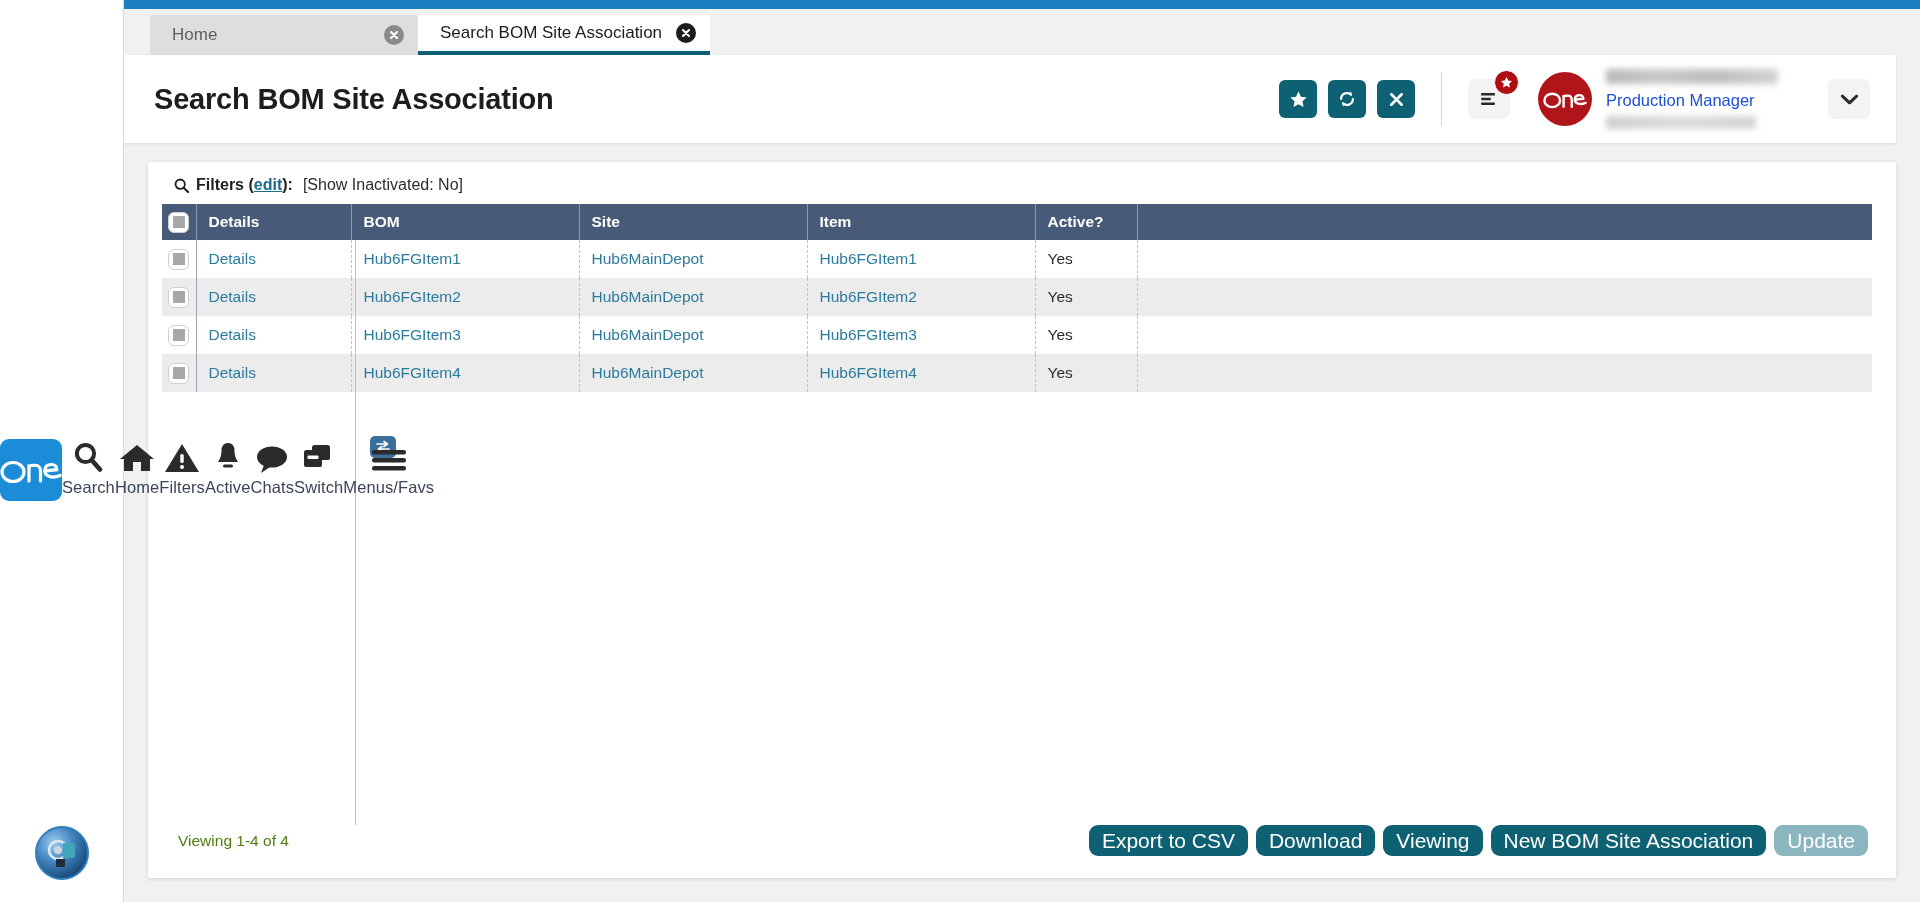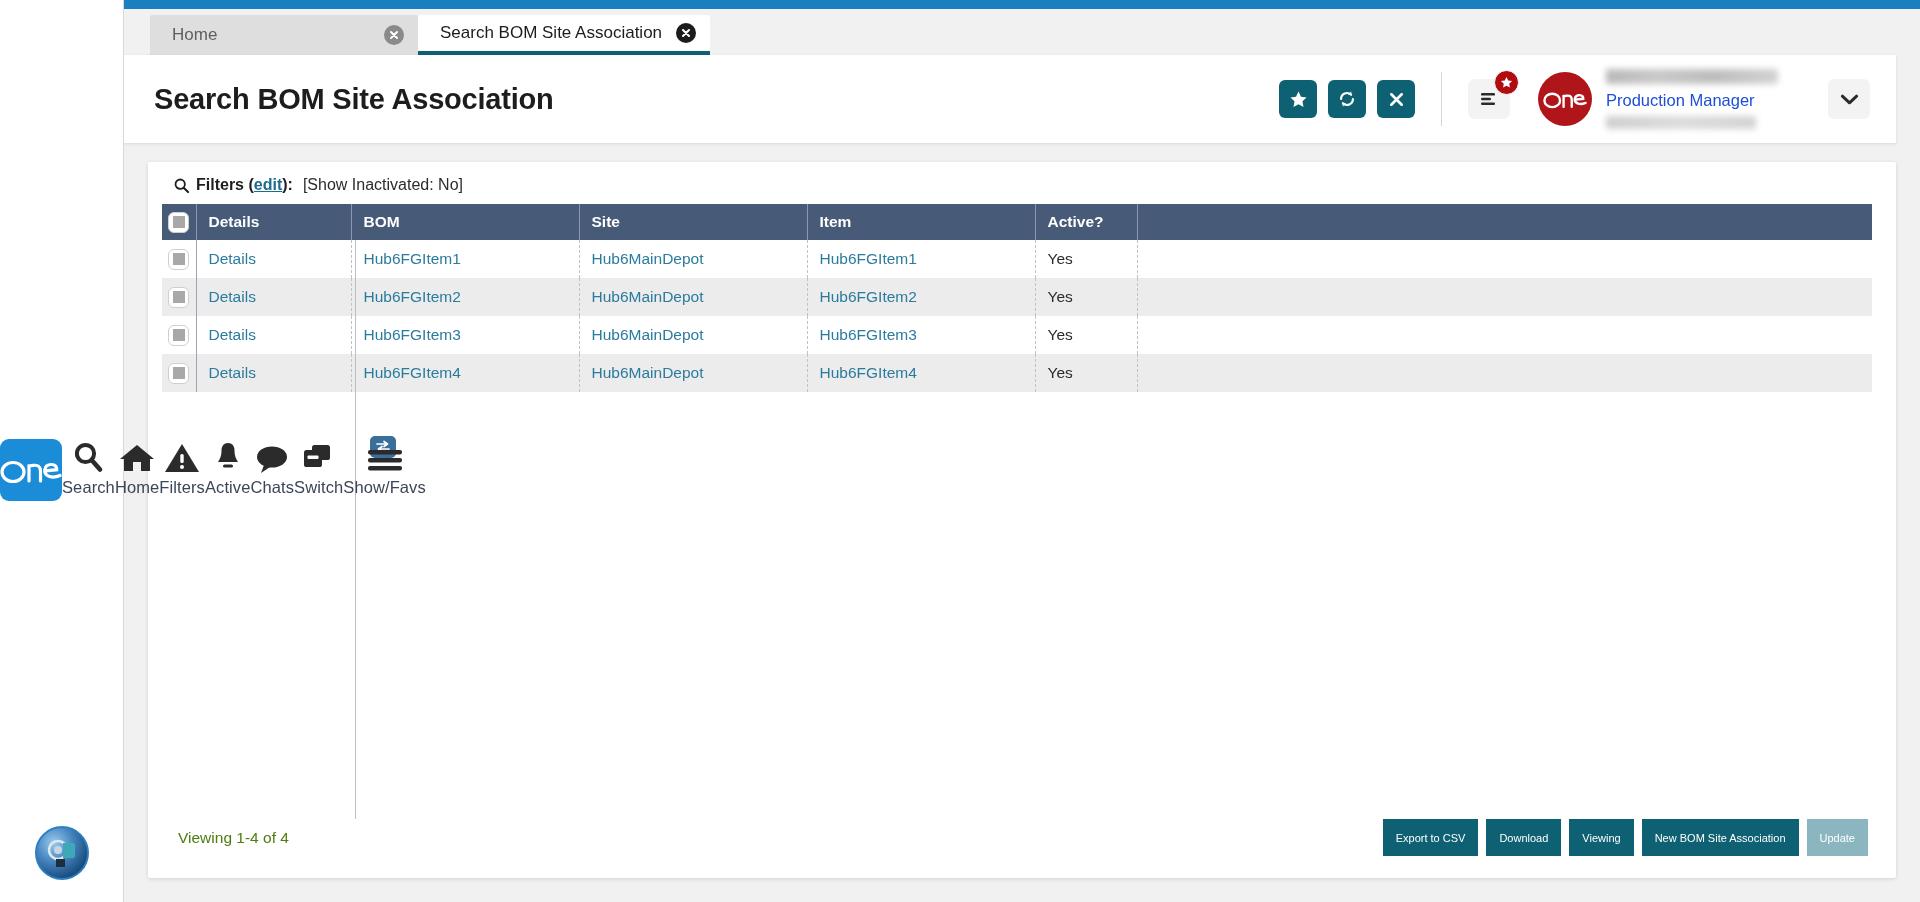--- a/index.html
+++ b/index.html
@@ -224,24 +224,24 @@
   
   .card-footer {
     display:flex; align-items:center; justify-content: space-between;
     padding: 0 28px 22px 30px;
   }
   .viewing { font-size: 15.5px; color: #4d7c0f; }
   .footer-btns { display:flex; align-items:center; gap: 8px; }
   .btn {
     background: #0d6172; color: #ffffff;
     border: none; cursor: pointer;
-    font-size: 11px;
+    font-size: 21px;
     font-family: "Liberation Sans", sans-serif;
-    padding: 0 13px; height: 37px;
-    border-radius: 0;
+    padding: 0 13px; height: 31px;
+    border-radius: 9px;
     white-space: nowrap;
   }
   .btn.disabled { background: #8bb6bf; cursor: default; color: #ffffff; }
 
   .scroll-gutter {
     position: absolute; right: 0; top: 9px; bottom: 0; width: 8px;
     background: #f1f1f1;
   }
 </style>
 </head>
@@ -327,21 +327,21 @@
     </div>
 
     <div class="nav-item">
       <span class="nav-ico">
         <svg width="38" height="28" viewBox="0 0 38 28">
             <rect x="2" y="4" width="34" height="4.4" rx="2" fill="#2b2b2b"></rect>
             <rect x="2" y="12" width="34" height="4.4" rx="2" fill="#2b2b2b"></rect>
             <rect x="2" y="20" width="34" height="4.4" rx="2" fill="#2b2b2b"></rect>
           </svg>
       </span>
-      <span class="nav-label">Show/Favs</span>
+      <span class="nav-label">Menus/Favs</span>
     </div>
 
     <div class="avatar-ai">
       <svg width="38" height="34" viewBox="0 0 38 34" aria-hidden="true">
         <circle cx="15" cy="14" r="9" fill="none" stroke="#dfe7ef" stroke-width="2.6"></circle>
         <circle cx="15" cy="14" r="4" fill="#c9d6e2"></circle>
         <path d="M20 7 h10 a2 2 0 0 1 2 2 v11 a2 2 0 0 1 -2 2 h-10 z" fill="#3fa8b8"></path>
         <path d="M13 23 h9 v8 h-9 z" fill="#1c2d3f"></path>
       </svg>
     </div>

